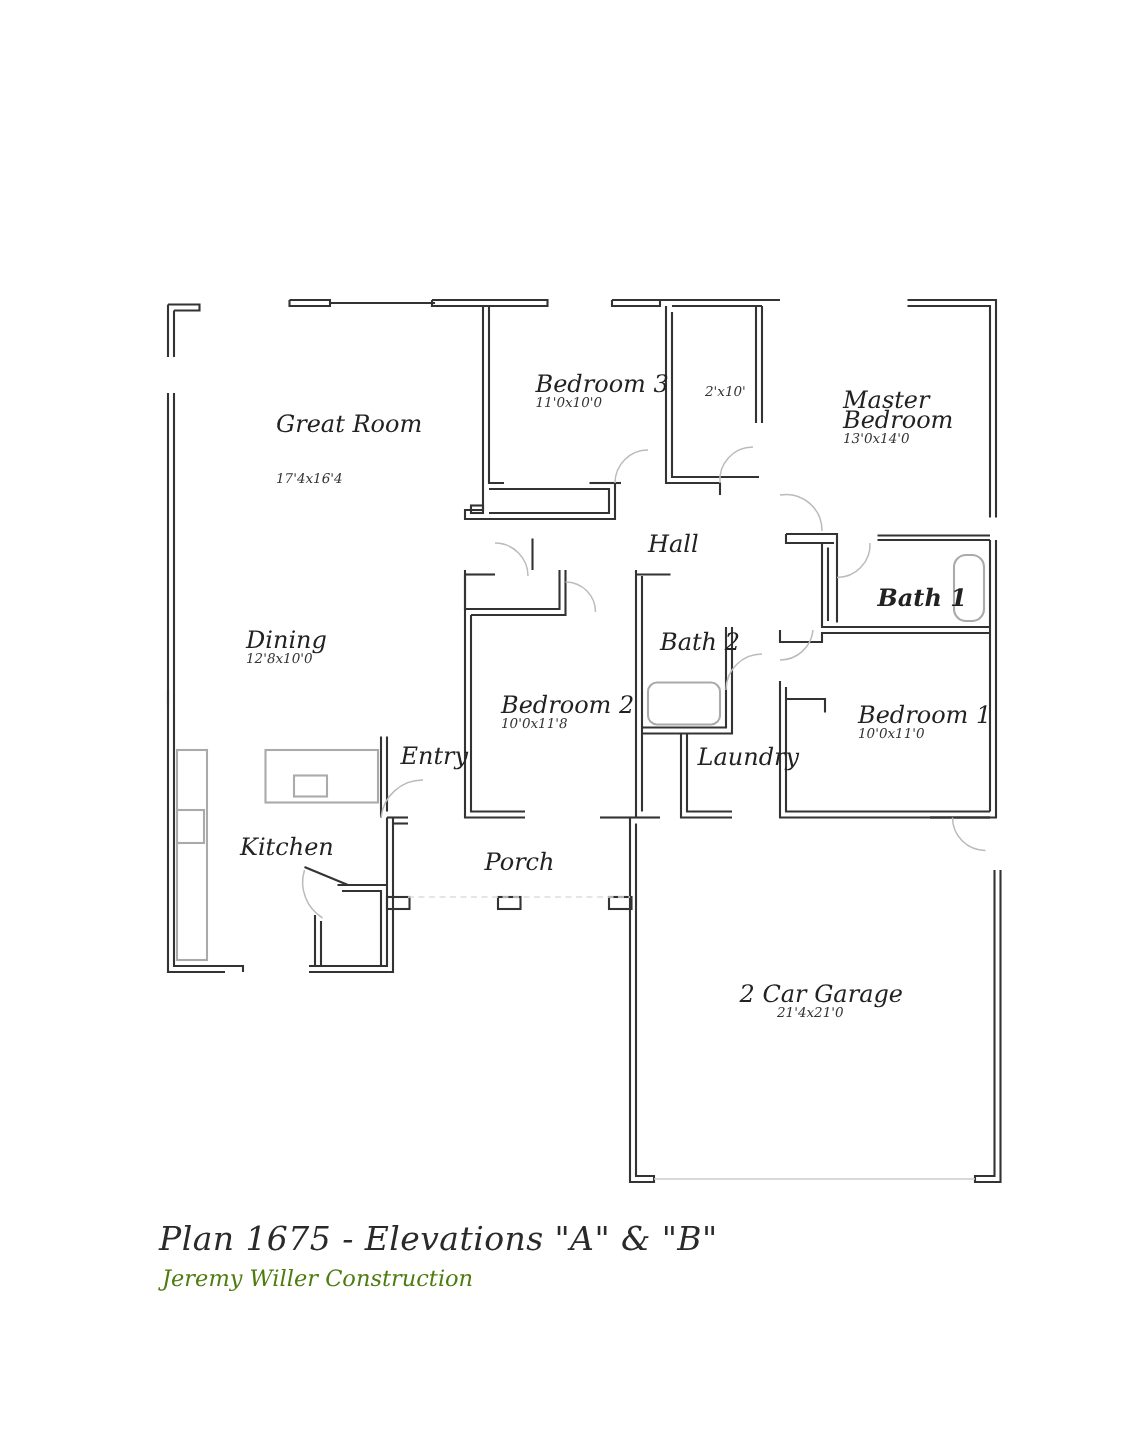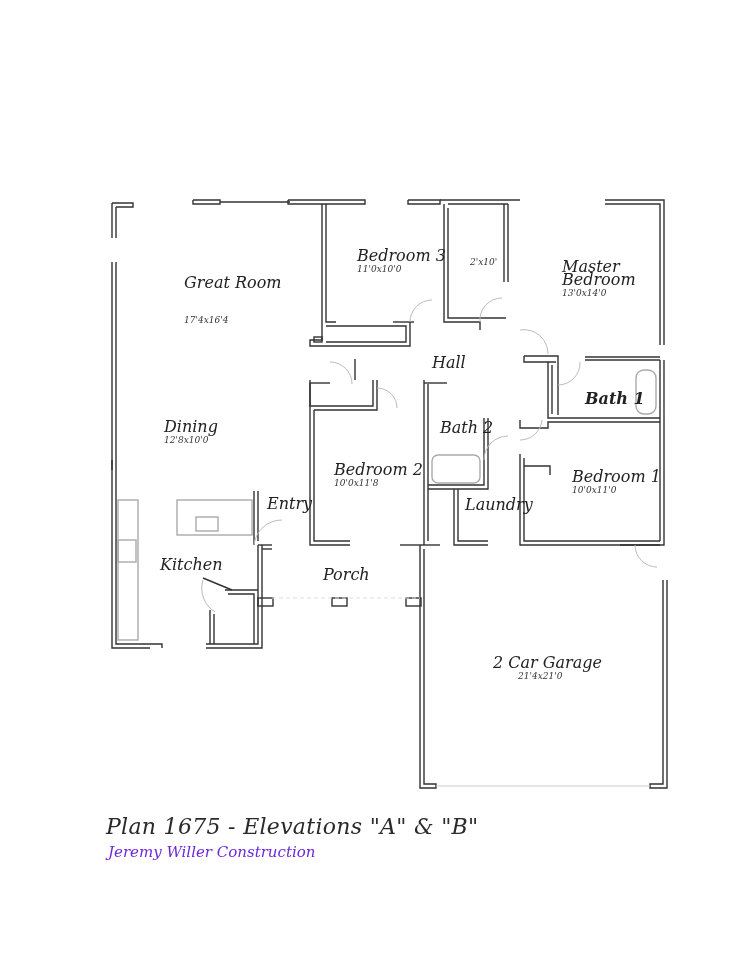--- a/index.html
+++ b/index.html
@@ -1,21 +1,21 @@
 <!DOCTYPE html>
 <html><head>
 <meta charset="utf-8">
 <style>
   html, body { margin:0; padding:0; background:#fff; }
   body { width:753px; height:961px; position:relative; overflow:hidden; font-family:"DejaVu Serif", serif; }
   svg { position:absolute; left:0; top:0; }
   .lbl { position:absolute; font-family:"DejaVu Serif", serif; font-style:italic; color:#222; font-size:16px; line-height:12px; white-space:nowrap; }
   .dim { font-size:9px; color:#333; }
   .title { position:absolute; left:106px; top:814px; font-family:"DejaVu Serif", serif; font-style:italic; font-size:22px; color:#2a2a2a; letter-spacing:0.3px; }
-  .subtitle { position:absolute; left:108px; top:843px; font-family:"DejaVu Serif", serif; font-style:italic; font-size:15px; color:#6d28d9; }
+  .subtitle { position:absolute; left:108px; top:843px; font-family:"DejaVu Serif", serif; font-style:italic; font-size:15px; color:#4d7c0f; }
 </style>
 </head>
 <body>
 
 <svg width="753" height="961" stroke="#333" fill="none" stroke-width="1.4">
 
   <g>
     <polyline points="112,203 112,238"></polyline>
       <polyline points="116,207 116,238"></polyline>
     <polyline points="112,203 133,203 133,207 116,207"></polyline>

